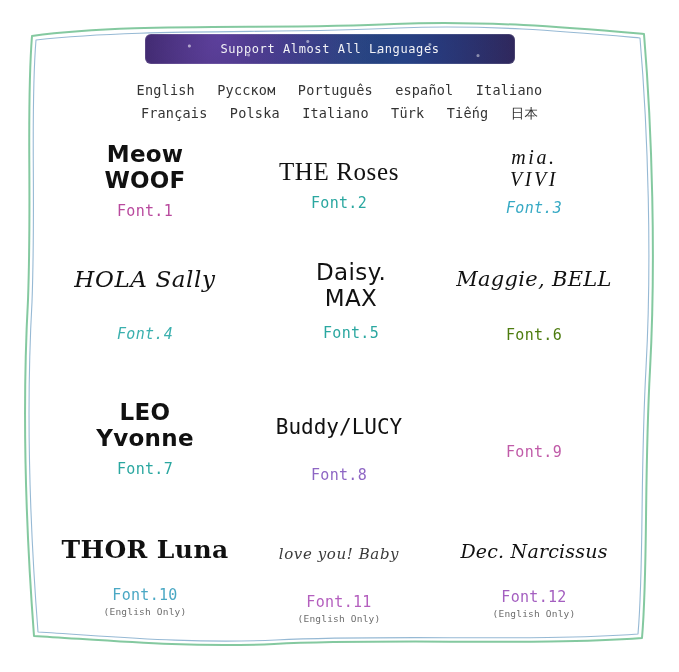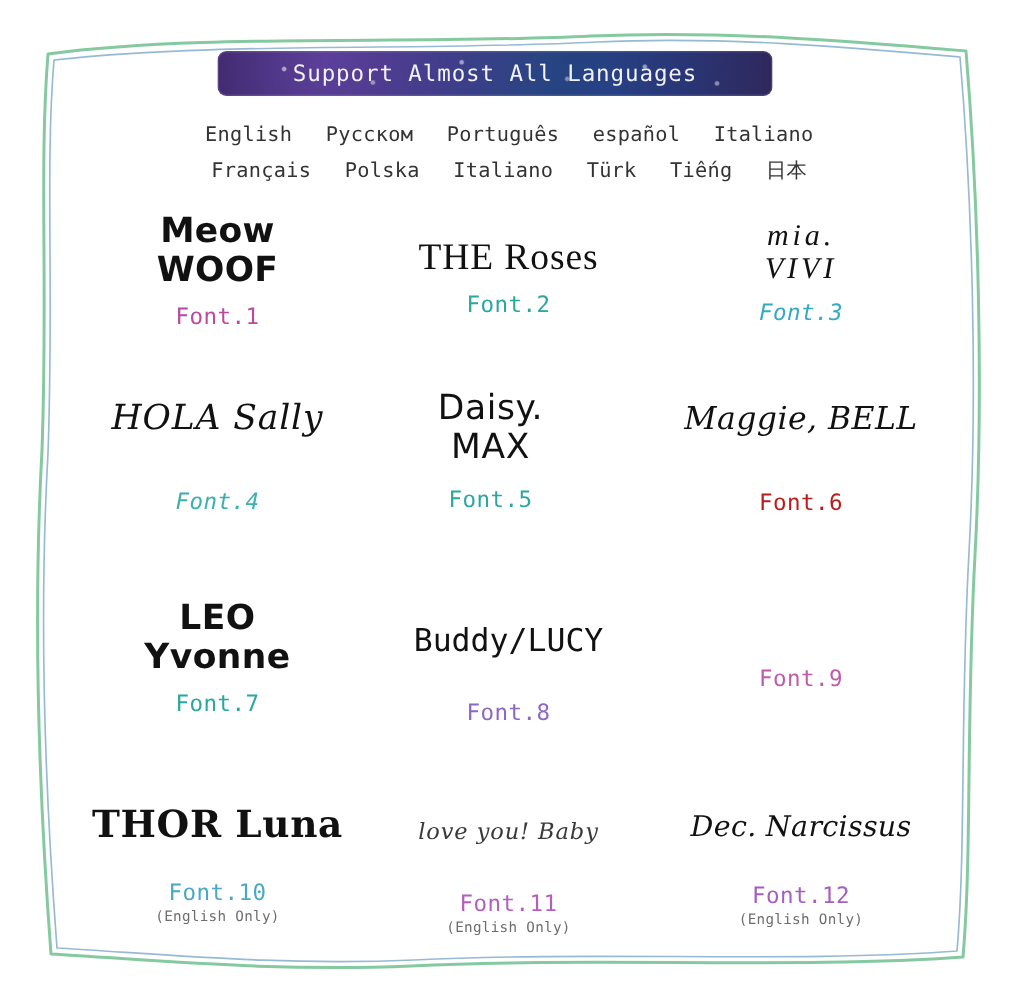--- a/index.html
+++ b/index.html
@@ -59,21 +59,21 @@
       radial-gradient(circle at 70% 80%, rgba(40,80,160,0.6), transparent 60%),
       linear-gradient(100deg, #2b1b4d 0%, #3a2a63 18%, #2c2f68 38%, #203a63 58%, #27265c 78%, #321f4e 100%);
     box-shadow: inset 0 0 0 1px rgba(255,255,255,0.12);
     display: flex;
     align-items: center;
     justify-content: center;
   }
   .banner-text {
     color: #f2f2f6;
     font-family: "DejaVu Sans Mono", monospace;
-    font-size: 15px;
+    font-size: 12px;
     letter-spacing: 0.6px;
     white-space: nowrap;
   }
 
   
   .lang-row {
     position: absolute;
     width: 100%;
     text-align: center;
     font-family: "DejaVu Sans Mono", monospace;
@@ -179,28 +179,28 @@
       <div class="cell f3" style="left:389px; top:4px;font-style:italic;">
         <div class="sample">mia.
   VIVI</div>
         <div class="label" style="color: rgb(54, 169, 196);">Font.3</div>
       </div>
 
       <div class="cell f4" style="left:0px;   top:125px;">
         <div class="sample">HOLA Sally</div>
         <div class="label" style="margin-top: 32px; color: rgb(59, 176, 174); font-style: italic;">Font.4</div>
       </div>
-      <div class="cell f5" style="left:182px; top:118px;">
+      <div class="cell f5" style="left:206px; top:118px;">
         <div class="sample">Daisy.
    MAX</div>
         <div class="label" style="margin-top: 12px; color: rgb(42, 167, 160);">Font.5</div>
       </div>
       <div class="cell f6" style="left:389px; top:126px;">
         <div class="sample">Maggie, BELL</div>
-        <div class="label" style="margin-top: 34px; color: #b91c1c;">Font.6</div>
+        <div class="label" style="margin-top: 34px; color: #4d7c0f;">Font.6</div>
       </div>
 
       <div class="cell f7" style="left:0px;   top:258px;">
         <div class="sample">LEO
 Yvonne</div>
         <div class="label" style="color: rgb(42, 167, 160);">Font.7</div>
       </div>
       <div class="cell f8" style="left:194px; top:274px;">
         <div class="sample">Buddy/LUCY</div>
         <div class="label" style="margin-top: 26px; color: rgb(142, 102, 196);">Font.8</div>

